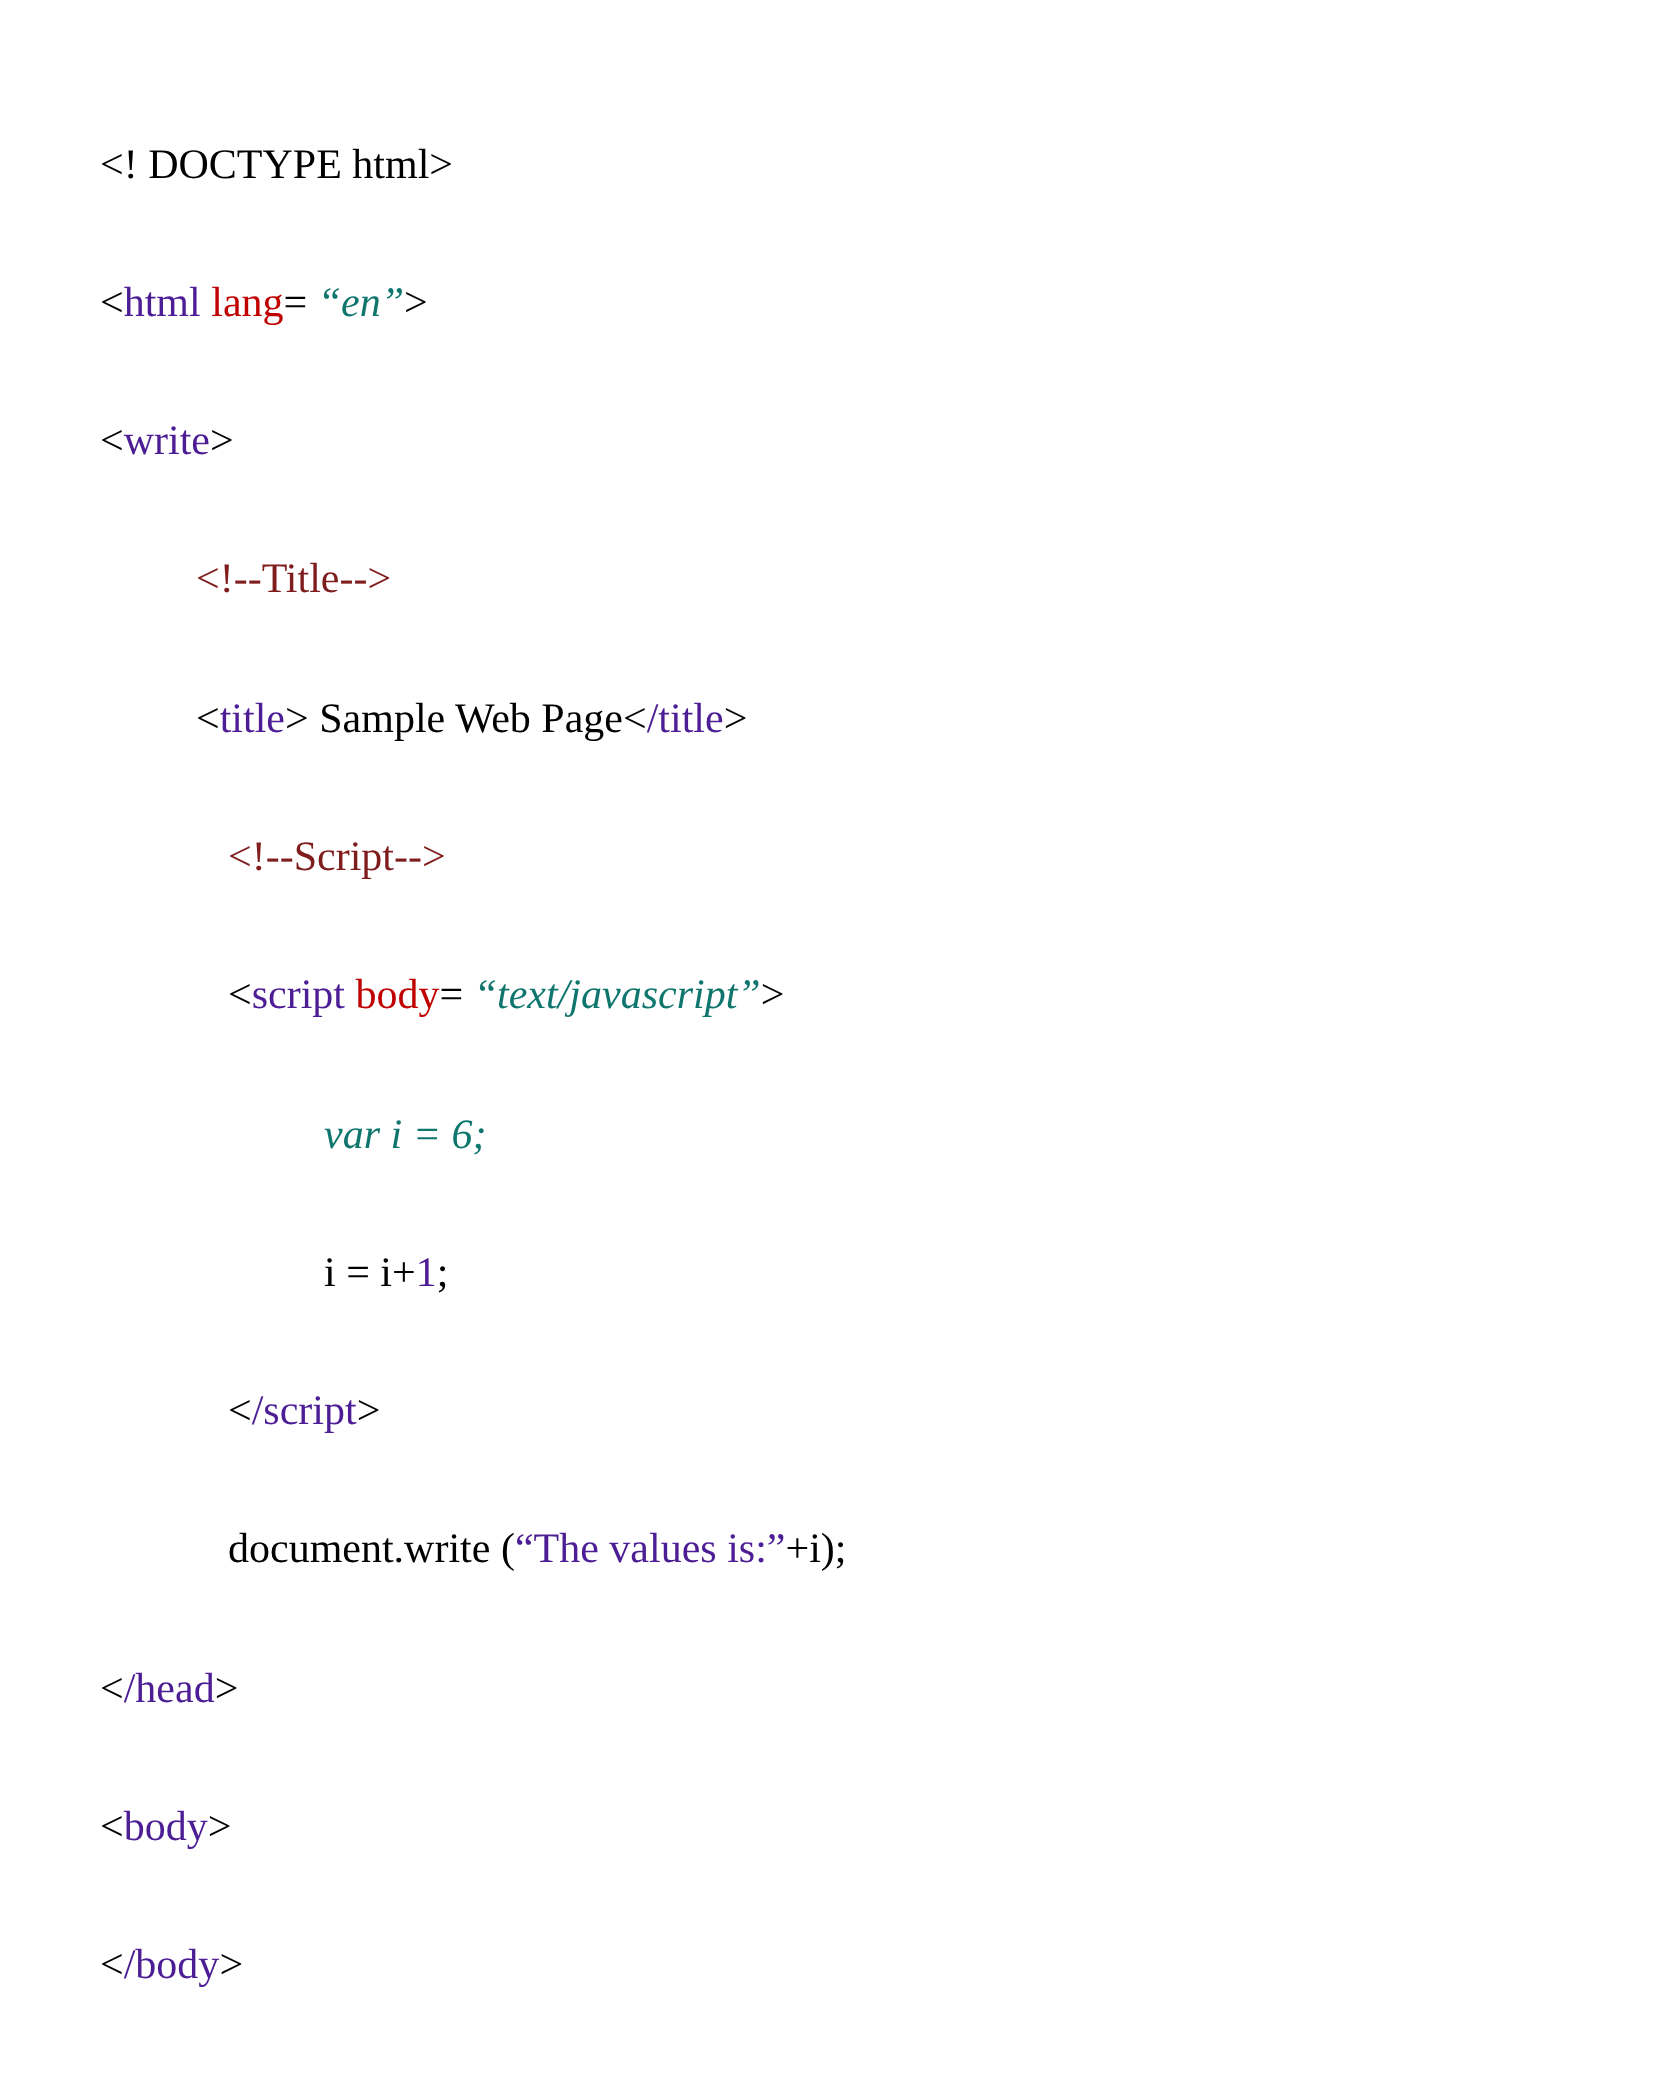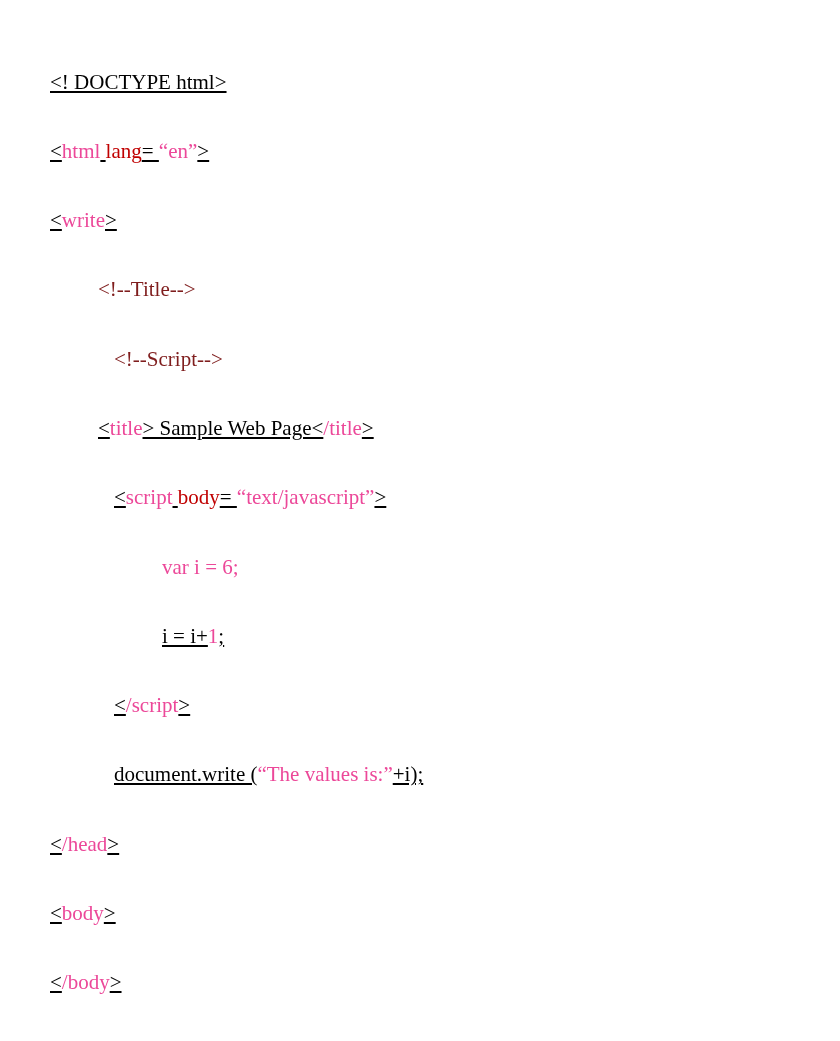--- a/index.html
+++ b/index.html
@@ -11,36 +11,36 @@
     line-height: 1.65;
     color: #000000;
   }
   .code-block {
     white-space: pre;
   }
   .indent1 { padding-left: 48px; display: inline-block; }
   .indent2 { padding-left: 64px; display: inline-block; }
   .indent3 { padding-left: 112px; display: inline-block; }
   .line { display: block; }
-  .black { color: #000000; text-decoration: underline; }
-  .maroon { color: #ec4899; text-align: center; }
+  .black { color: #000000; }
+  .maroon { color: #4c1d95; text-align: center; }
   .red { color: #C00000; text-align: center; }
-  .blue { color: #ec4899; }
+  .blue { color: #0f766e; font-style: italic; }
   .green { color: #7f1d1d; }
 </style>
 </head>
 <body>
 
 <div class="code-block">
 <span class="line"><span class="black">&lt;! DOCTYPE html&gt;</span></span>
 <span class="line"><span class="black">&lt;</span><span class="maroon">html</span><span class="black"> </span><span class="red">lang</span><span class="black">= </span><span class="blue">“en”</span><span class="black">&gt;</span></span>
 <span class="line"><span class="black">&lt;</span><span class="maroon">write</span><span class="black">&gt;</span></span>
 <span class="line"><span class="indent1"></span><span class="green">&lt;!--Title--&gt;</span></span>
+<span class="line"><span class="indent1"></span><span class="black">&lt;</span><span class="maroon">title</span><span class="black">&gt; Sample Web Page&lt;</span><span class="maroon">/title</span><span class="black">&gt;</span></span>
 <span class="line"><span class="indent2"></span><span class="green">&lt;!--Script--&gt;</span></span>
-<span class="line"><span class="indent1"></span><span class="black">&lt;</span><span class="maroon">title</span><span class="black">&gt; Sample Web Page&lt;</span><span class="maroon">/title</span><span class="black">&gt;</span></span>
 <span class="line"><span class="indent2"></span><span class="black">&lt;</span><span class="maroon">script</span><span class="black"> </span><span class="red">body</span><span class="black">= </span><span class="blue">“text/javascript”</span><span class="black">&gt;</span></span>
 <span class="line"><span class="indent3"></span><span class="blue">var i = 6;</span></span>
 <span class="line"><span class="indent3"></span><span class="black">i = i+</span><span class="maroon">1</span><span class="black">;</span></span>
 <span class="line"><span class="indent2"></span><span class="black">&lt;</span><span class="maroon">/script</span><span class="black">&gt;</span></span>
 <span class="line"><span class="indent2"></span><span class="black">document.write (</span><span class="maroon">“The values is:”</span><span class="black">+i);</span></span>
 <span class="line"><span class="black">&lt;</span><span class="maroon">/head</span><span class="black">&gt;</span></span>
 <span class="line"><span class="black">&lt;</span><span class="maroon">body</span><span class="black">&gt;</span></span>
 <span class="line"><span class="black">&lt;</span><span class="maroon">/body</span><span class="black">&gt;</span></span>
 <span class="line"><span class="black">&lt;</span><span class="maroon">/html</span><span class="black">&gt;</span></span>
 </div>

